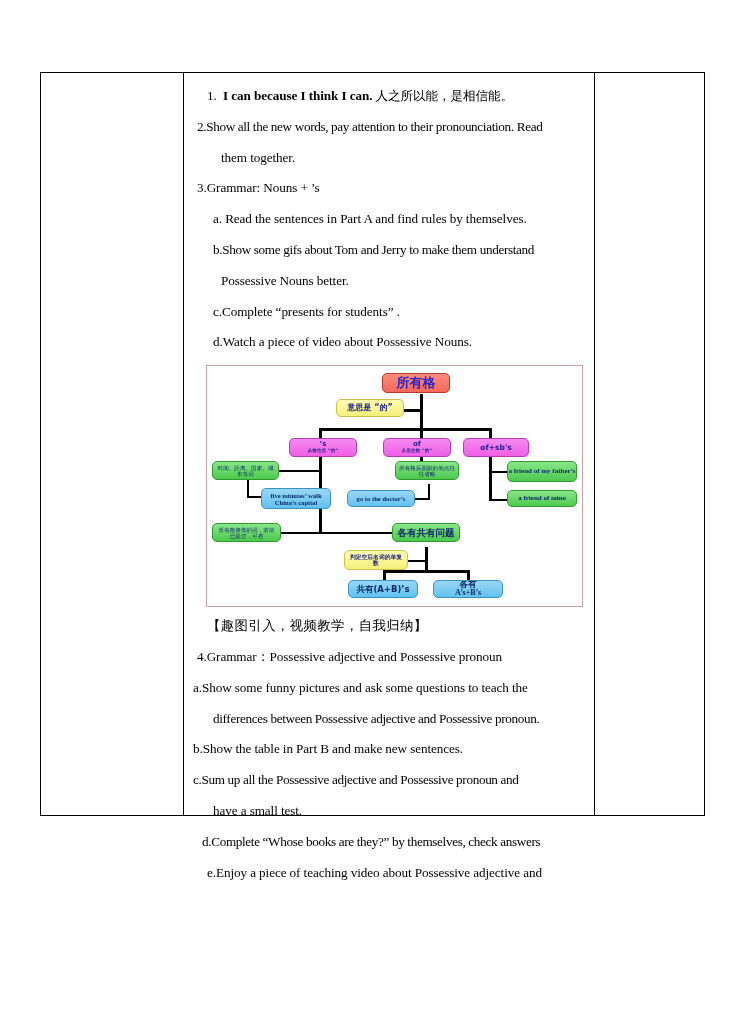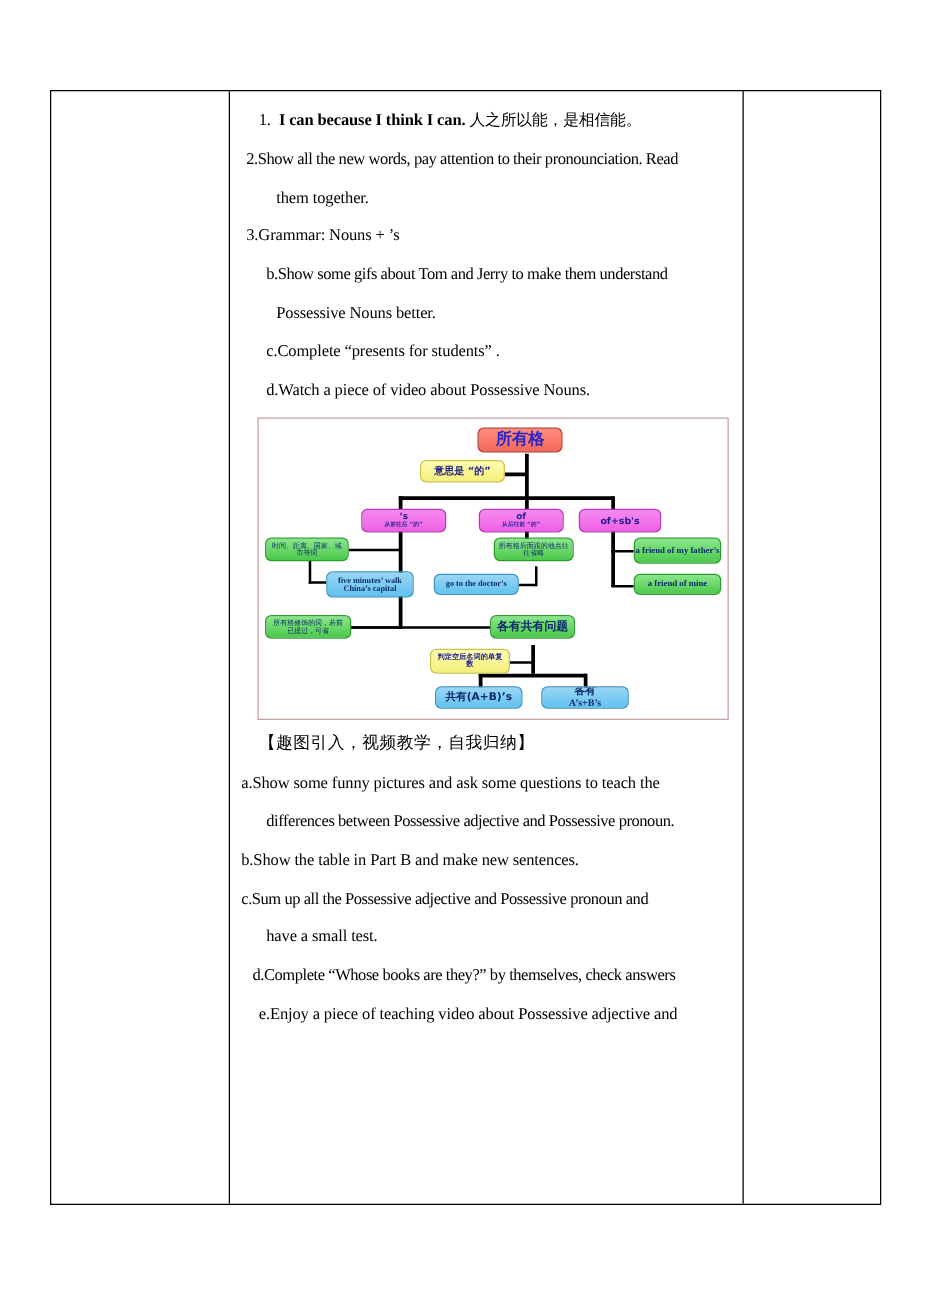--- a/index.html
+++ b/index.html
@@ -21,21 +21,21 @@
     position: absolute;
     left: 0; top: 0;
     width: 745px;
     height: 1032px;
   }
   .doc-table {
     position: absolute;
     left: 40px;
     top: 72px;
     width: 665px;
-    height: 892px;
+    height: 744px;
     border: 1px solid #000;
     box-sizing: border-box;
     display: flex;
   }
   .col-left {
     width: 143px;
     border-right: 1px solid #000;
     box-sizing: border-box;
   }
   .col-main {
@@ -165,20 +165,21 @@
 
     <div class="col-main">
 
       <div class="line ind1"><span class="num-label">1.</span>&nbsp;&nbsp;<span class="bold">I can because I think I can.</span> <span class="cjk">人之所以能，是相信能。</span></div>
 
       <div class="line ind5 tight">2.Show all the new words, pay attention to their pronounciation. Read</div>
       <div class="line ind3">them together.</div>
 
       <div class="line ind5">3.Grammar: Nouns + ’s</div>
 
+      <div class="line ind2">a. Read the sentences in Part A and find rules by themselves.</div>
 
       <div class="line ind2 tight">b.Show some gifs about Tom and Jerry to make them understand</div>
       <div class="line ind3">Possessive Nouns better.</div>
 
       <div class="line ind2">c.Complete  “presents for students” .</div>
 
       <div class="line ind2">d.Watch a piece of video about Possessive Nouns.</div>
 
       <div class="diagram-wrap">
         <div class="dg">
@@ -278,20 +279,21 @@
           <div class="node n-blue" style="left:226px; top:214px; width:70px; height:18px; font-size:8.5px; font-weight:bold; flex-direction:column;">
             <span>各有</span>
               <span style="font-family:'Liberation Serif',serif; font-size:8px;">A’s+B’s</span>
           </div>
 
         </div>
       </div>
 
       <div class="line ind1 cjk-bracket">【趣图引入，视频教学，自我归纳】</div>
 
+      <div class="line ind5">4.Grammar：Possessive adjective and Possessive pronoun</div>
 
       <div class="line ind0">a.Show some funny pictures and ask some questions to teach the</div>
       <div class="line ind2 tight">differences between Possessive adjective and Possessive pronoun.</div>
 
       <div class="line ind0">b.Show the table in Part B and make new sentences.</div>
 
       <div class="line ind0 tight">c.Sum up all the Possessive adjective and Possessive pronoun and</div>
       <div class="line ind2">have a small test.</div>
 
       <div class="line ind4 tight">d.Complete “Whose books are they?” by themselves, check answers</div>

